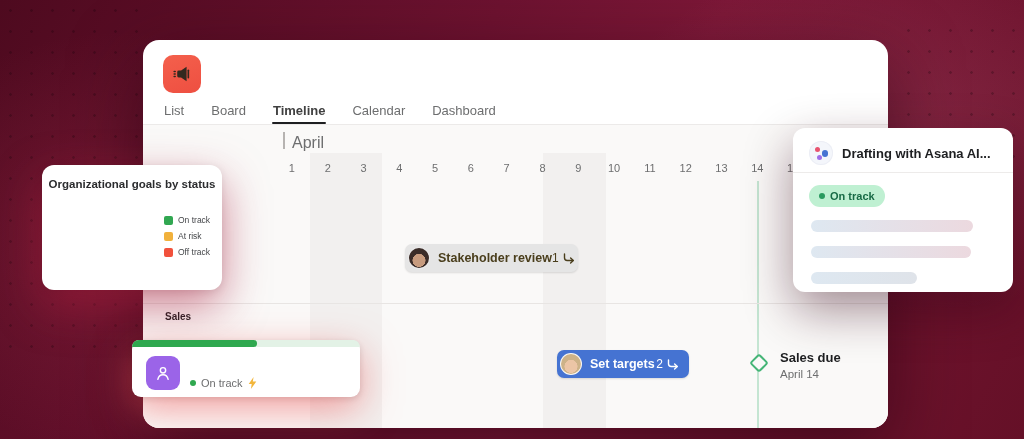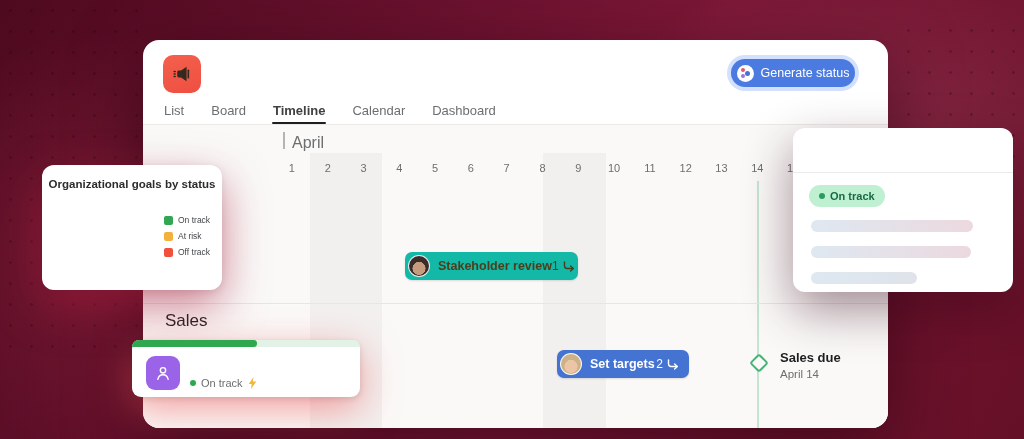--- a/index.html
+++ b/index.html
@@ -74,21 +74,21 @@
     border:1.5px solid rgba(255,255,255,0.9); flex:0 0 auto; }
   .avatar-dark { background:radial-gradient(circle at 50% 62%, #c79b7e 0 40%, #3a2c28 42%); }
   .avatar-light{ background:radial-gradient(circle at 50% 62%, #ecc5a6 0 40%, #cdb288 42%); }
   .task-bar .bar-label { font-size:12.5px; font-weight:600; white-space:nowrap; }
   .task-bar .bar-count { margin-left:auto; font-size:12px; display:flex; align-items:center;
     gap:4px; padding-right:9px; }
   .bar-stakeholder { left:262px; top:119px; width:173px; }
   .bar-settargets  { left:414px; top:225px; width:132px; }
 
   .sales-divider { position:absolute; left:0; top:178px; width:100%; height:1px; background:#e8e5e3; }
-  .sales-label { position:absolute; left:22px; top:186px; font-size:17px; font-weight:400; color:#1e1f21; }
+  .sales-label { position:absolute; left:22px; top:186px; font-size:10px; font-weight:700; color:#1e1f21; }
 
   .milestone-diamond { position:absolute; left:609px; top:231px; width:14px; height:14px;
     border:2px solid #45b577; background:#faf9f8; border-radius:3px; transform:rotate(45deg); cursor:pointer; }
   .milestone-title { position:absolute; left:637px; top:225px; font-size:13px; font-weight:700; color:#1e1f21; }
   .milestone-date  { position:absolute; left:637px; top:243px; font-size:11.5px; color:#6d6e6f; }
 
   
   .goals-card { position:absolute; left:42px; top:165px; width:180px; height:125px;
     background:#fff; border-radius:12px;
     box-shadow:0 16px 44px rgba(170,30,60,0.55), 0 2px 8px rgba(0,0,0,0.10); }
@@ -144,28 +144,20 @@
     <div class="project-icon">
       <svg width="22" height="22" viewBox="0 0 24 24" fill="#33291f">
         <path d="M17 4v16l-6-4.3H8.4A1.6 1.6 0 0 1 6.8 14.1V9.9a1.6 1.6 0 0 1 1.6-1.6H11L17 4z"></path>
         <rect x="2.6" y="8.4" width="2.8" height="1.7" rx=".85"></rect>
         <rect x="2.6" y="11.1" width="2.8" height="1.7" rx=".85"></rect>
         <rect x="2.6" y="13.8" width="2.8" height="1.7" rx=".85"></rect>
         <rect x="18" y="7" width="1.8" height="10" rx=".9"></rect>
       </svg>
     </div>
 
-    <button class="generate-btn">
-      <span class="ai-orb sm">
-        <i class="d1"></i>
-          <i class="d2"></i>
-          <i class="d3"></i>
-      </span>
-      <span>Generate status</span>
-    </button>
 
     <div class="tabs-row">
       <div class="tab">List</div>
       <div class="tab">Board</div>
       <div class="tab active">Timeline</div>
       <div class="tab">Calendar</div>
       <div class="tab">Dashboard</div>
     </div>
     <div class="header-divider"></div>
 
@@ -189,21 +181,21 @@
         <span class="date-cell">10</span>
         <span class="date-cell">11</span>
         <span class="date-cell">12</span>
         <span class="date-cell">13</span>
         <span class="date-cell">14</span>
         <span class="date-cell">15</span>
       </div>
 
       <div class="today-line"></div>
 
-      <div class="task-bar bar-stakeholder" style="background: #14b8a6; color: rgb(74, 62, 28); margin-top: 8px;">
+      <div class="task-bar bar-stakeholder" style="background: #e5e5e5; color: rgb(74, 62, 28);">
         <span class="avatar avatar-dark"></span>
         <span class="bar-label">Stakeholder review</span>
         <span class="bar-count">
           <span>1</span>
           <svg width="13" height="11" viewBox="0 0 13 11" fill="none" stroke="currentColor" stroke-width="1.4" stroke-linecap="round" stroke-linejoin="round">
             <path d="M1.5 1v3.8a2.7 2.7 0 0 0 2.7 2.7H10"></path>
             <path d="M7.6 5 10.3 7.5 7.6 10"></path>
           </svg>
         </span>
       </div>
@@ -260,20 +252,28 @@
     <div class="drive-status">
       <span class="status-dot"></span>
       <span class="drive-status-text">On track</span>
       <svg width="9" height="12" viewBox="0 0 9 12" fill="#f2b63c">
         <path d="M5.6 0 .7 6.9h3L2.9 12 8.3 4.6H4.8Z"></path>
       </svg>
     </div>
   </div>
 
   <div class="drafting-card">
+    <div class="drafting-header">
+      <span class="ai-orb md">
+        <i class="d1"></i>
+          <i class="d2"></i>
+          <i class="d3"></i>
+      </span>
+      <span class="drafting-title">Drafting with Asana AI...</span>
+    </div>
     <div class="drafting-divider"></div>
     <div class="status-pill">
       <span class="pill-dot"></span>
       <span class="pill-text">On track</span>
     </div>
     <div class="skeleton sk1"></div>
     <div class="skeleton sk2"></div>
     <div class="skeleton sk3"></div>
   </div>
 </div>

